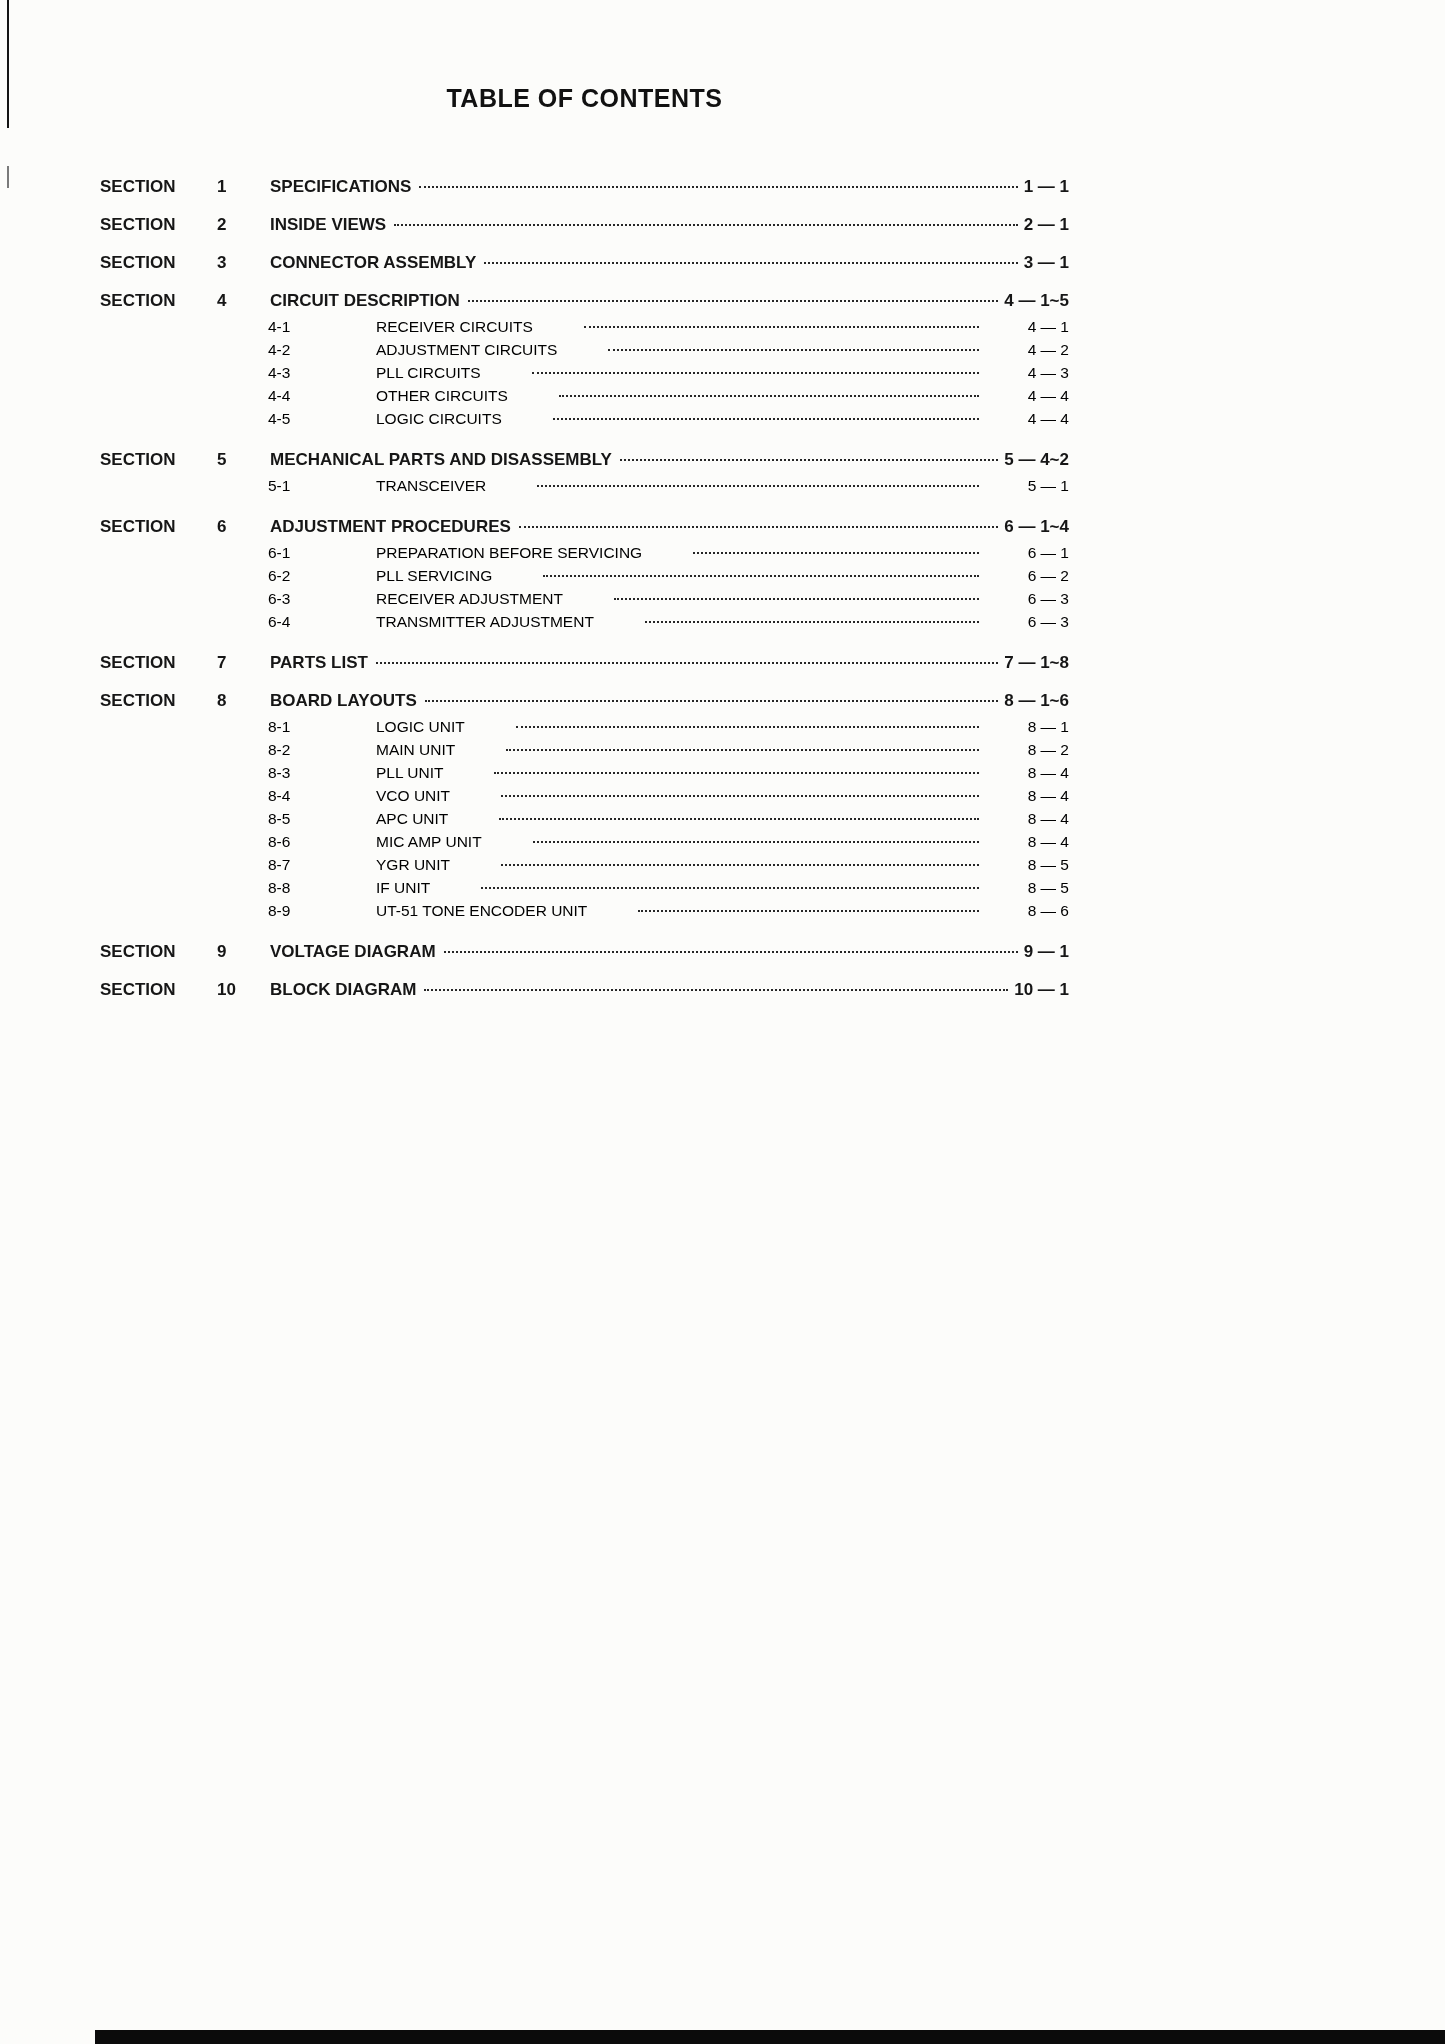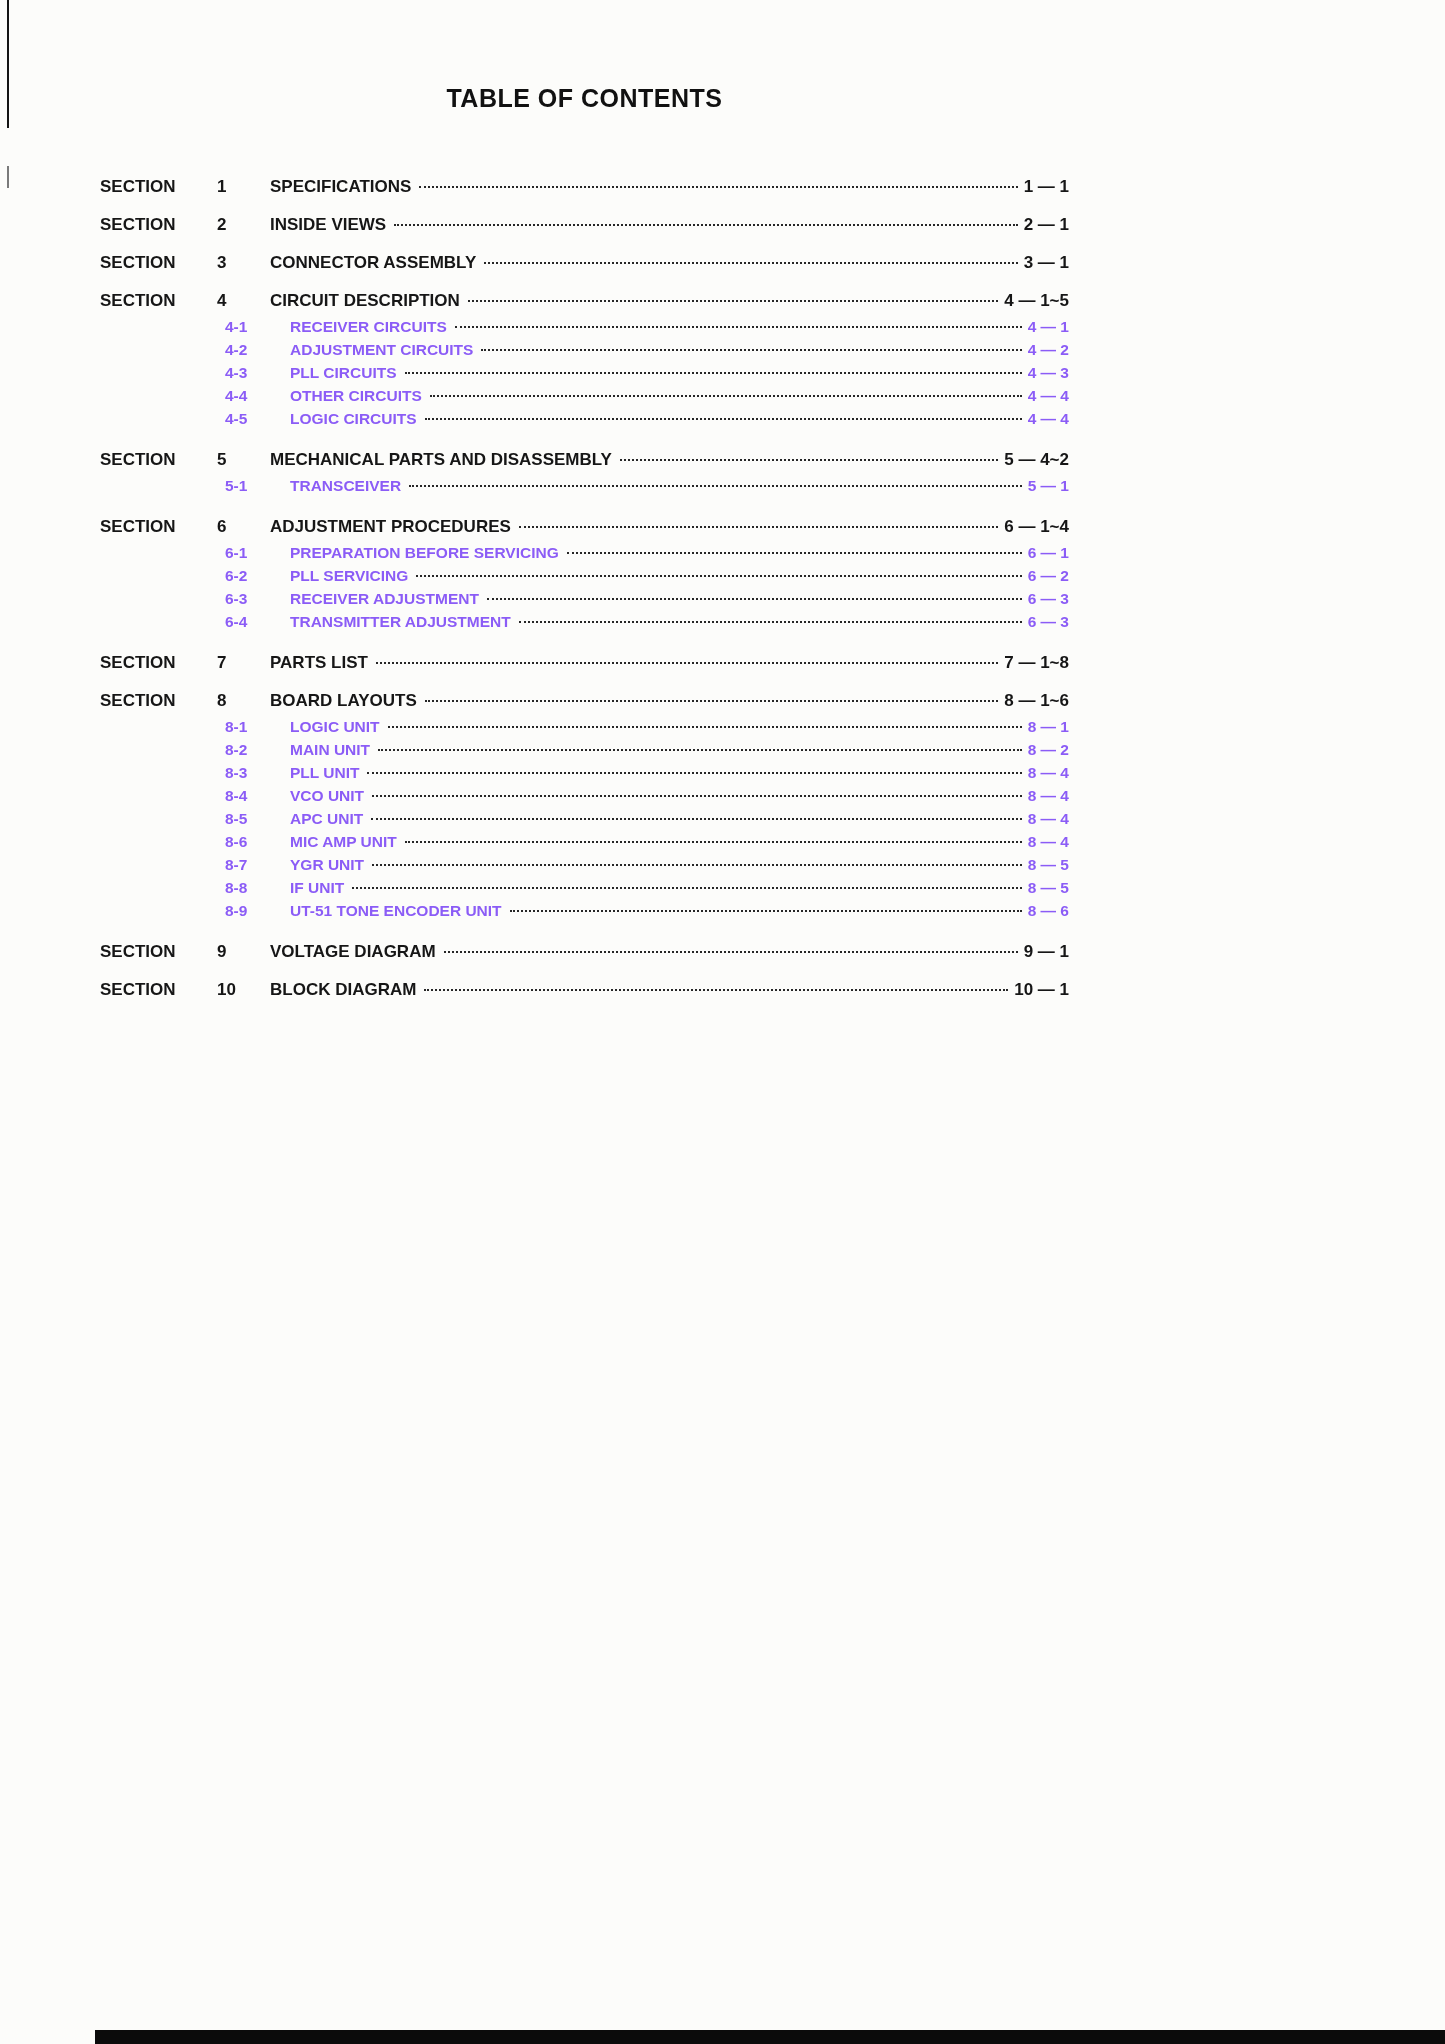--- a/index.html
+++ b/index.html
@@ -39,23 +39,24 @@
     white-space: nowrap;
   }
   .section-row {
     margin-top: 15px;
     font-weight: 700;
     font-size: 17px;
   }
   .section-row:first-child { margin-top: 0; }
   .sub-row {
     margin-top: 0;
-    font-weight: 700;
+    font-weight: 400;
     font-size: 15.5px;
-    color: #8b5cf6;
+    color: #000000;
+    gap: 43px;
   }
   .section-row + .sub-row { margin-top: 3px; }
   .sub-row + .section-row { margin-top: 18px; }
   .c-label { width: 117px; flex: 0 0 auto; }
   .c-num   { width: 53px;  flex: 0 0 auto; }
   .c-indent { width: 125px; flex: 0 0 auto; }
   .c-subnum { width: 65px;  flex: 0 0 auto; }
   .c-title { flex: 0 0 auto; }
   .leader {
     flex: 1 1 auto;

